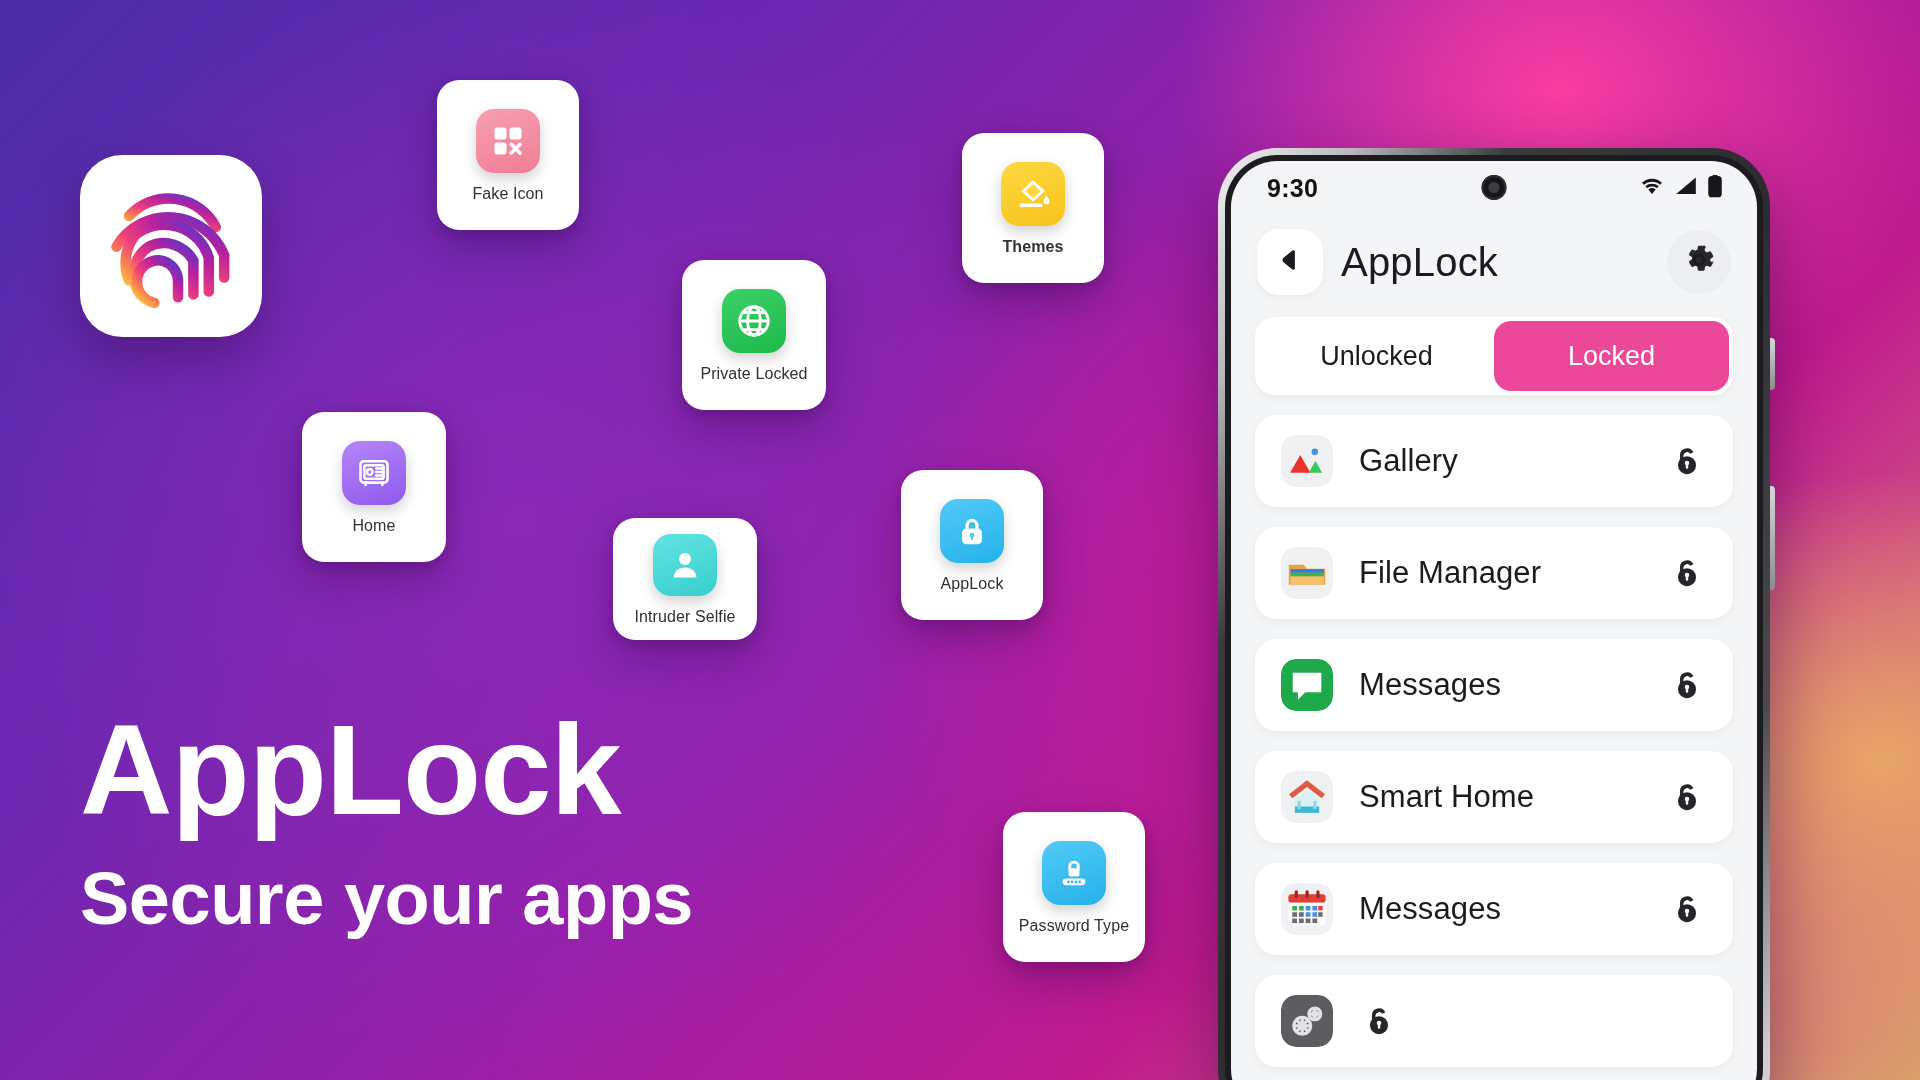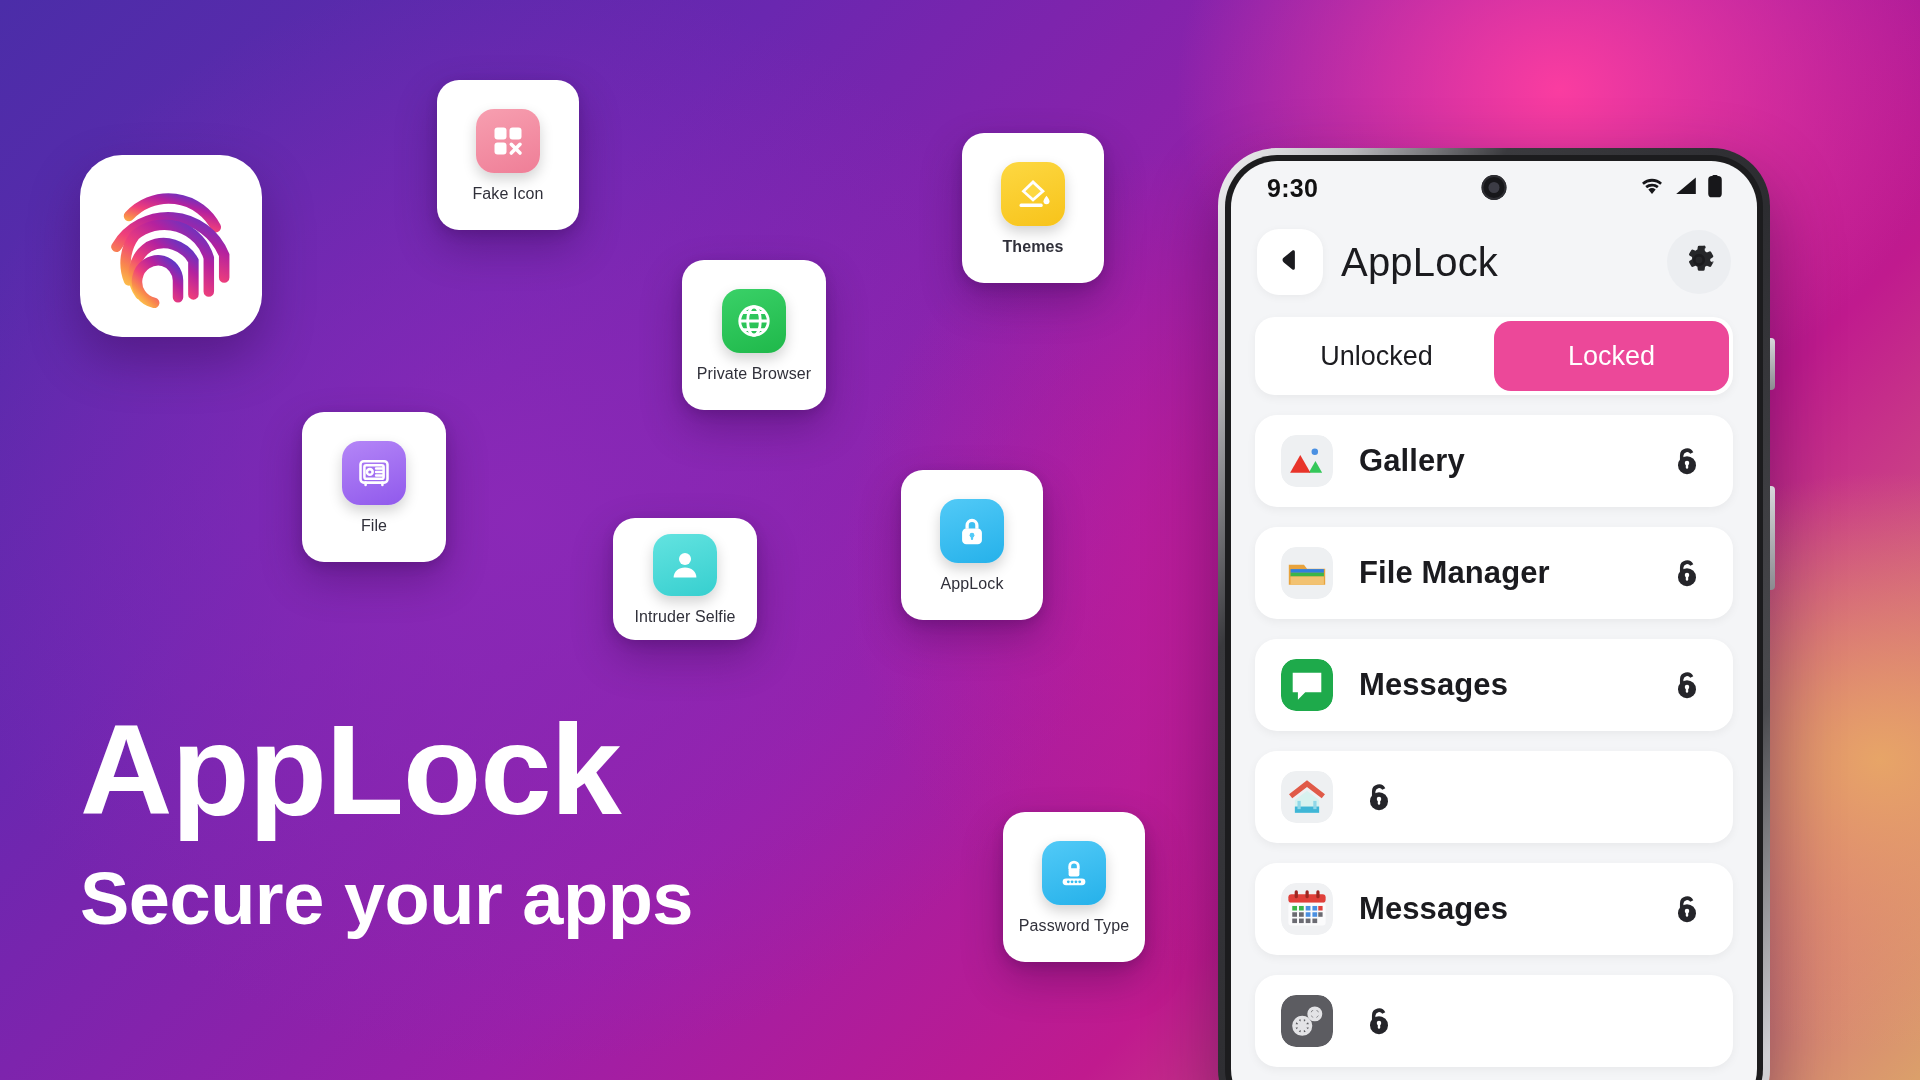--- a/index.html
+++ b/index.html
@@ -164,21 +164,21 @@
   .seg-item {
     flex: 1;
     display: flex; align-items: center; justify-content: center;
     font-size: 27px; font-weight: 400;
     color: #1c1c20;
     border-radius: 17px;
   }
   .seg-item.active { background: #ec4899; color: #fff; }
 
   
-  .applist { padding: 20px 24px 0 24px; display: flex; flex-direction: column; gap: 20px; font-weight: bold; }
+  .applist { padding: 20px 24px 0 24px; display: flex; flex-direction: column; gap: 20px; }
   .approw {
     height: 92px;
     background: #fff;
     border-radius: 22px;
     display: flex; align-items: center;
     padding: 0 26px;
     gap: 26px;
     box-shadow: 0 3px 10px rgba(0,0,0,.05);
   }
   .appicon {
@@ -241,34 +241,34 @@
 </div>
 
 <div class="fcard" style="left:682px; top:260px; width:144px; height:150px;">
   <div class="tile" style="background:linear-gradient(160deg,#3ad168,#1fb84a)">
     <svg width="38" height="38" viewBox="0 0 24 24" fill="none" stroke="#fff" stroke-width="1.8">
       <circle cx="12" cy="12" r="9"></circle>
       <ellipse cx="12" cy="12" rx="4" ry="9"></ellipse>
       <path d="M3 12h18M4.6 6.6h14.8M4.6 17.4h14.8"></path>
     </svg>
   </div>
-  <div class="lbl">Private Browser</div>
+  <div class="lbl">Private Locked</div>
 </div>
 
 <div class="fcard" style="left:302px; top:412px; width:144px; height:150px;">
   <div class="tile" style="background:linear-gradient(160deg,#b486f7,#9059ec)">
     <svg width="36" height="36" viewBox="0 0 24 24" fill="none" stroke="#fff" stroke-width="1.7">
       <rect x="3" y="4.2" width="18" height="14.2" rx="2.2"></rect>
       <rect x="5.6" y="6.8" width="12.8" height="9" rx="1.2"></rect>
       <circle cx="9.2" cy="11.3" r="1.9"></circle>
       <path d="M13.4 9h4.2M13.4 11.3h4.2M13.4 13.6h4.2" stroke-linecap="round"></path>
       <path d="M6.4 18.4v1.6M17.6 18.4v1.6" stroke-linecap="round"></path>
     </svg>
   </div>
-  <div class="lbl">File</div>
+  <div class="lbl">Home</div>
 </div>
 
 <div class="fcard" style="left:565px; top:518px; width:144px; height:122px;margin-left:48px;">
   <div class="tile" style="background:linear-gradient(160deg,#63e3e0,#36cfcf)">
     <svg width="36" height="36" viewBox="0 0 24 24" fill="#fff">
       <circle cx="12" cy="8" r="4"></circle>
       <path d="M4.4 20.4c0-4.2 3.4-6.8 7.6-6.8s7.6 2.6 7.6 6.8z"></path>
     </svg>
   </div>
   <div class="lbl">Intruder Selfie</div>
@@ -426,20 +426,21 @@
           <div class="appicon">
             <svg width="52" height="52" viewBox="0 0 24 24">
               <rect width="24" height="24" rx="7" fill="#eef0f2"></rect>
               <path d="M12 4.3l8.3 6.4-1.5 1.9L12 7.4l-6.8 5.2-1.5-1.9z" fill="#e05a48"></path>
               <path d="M12 9.1l5.6 4.3v5.9H6.4v-5.9z" fill="#d7f2ef"></path>
               <rect x="6.4" y="16.4" width="11.2" height="2.9" fill="#3fb6d6"></rect>
               <rect x="7.6" y="13.8" width="1.5" height="3.8" fill="#8fd8e8"></rect>
               <rect x="14.9" y="13.8" width="1.5" height="3.8" fill="#8fd8e8"></rect>
             </svg>
           </div>
+          <div class="appname">Smart Home</div>
           <div class="lockicon">
             <svg width="36" height="36" viewBox="0 0 24 24">
               <path d="M7.3 11.6V8.3a4.7 4.7 0 0 1 8.9-2.1l-2 1a2.5 2.5 0 0 0-4.6 1.1v3.3z" fill="#25252a"></path>
               <circle cx="12" cy="14.8" r="6" fill="#25252a"></circle>
               <circle cx="12" cy="13.4" r="1.5" fill="#fff"></circle>
               <rect x="11.2" y="13.6" width="1.6" height="3.6" rx=".8" fill="#fff"></rect>
             </svg>
           </div>
         </div>
 

